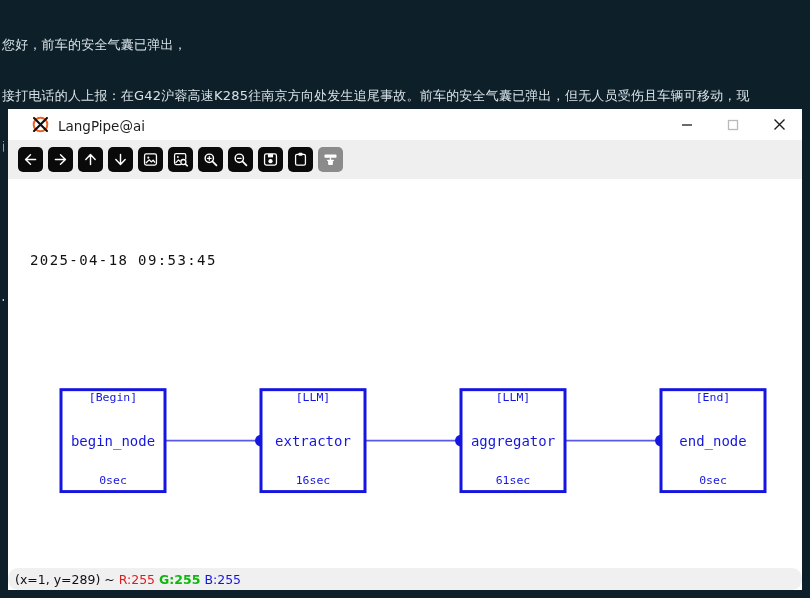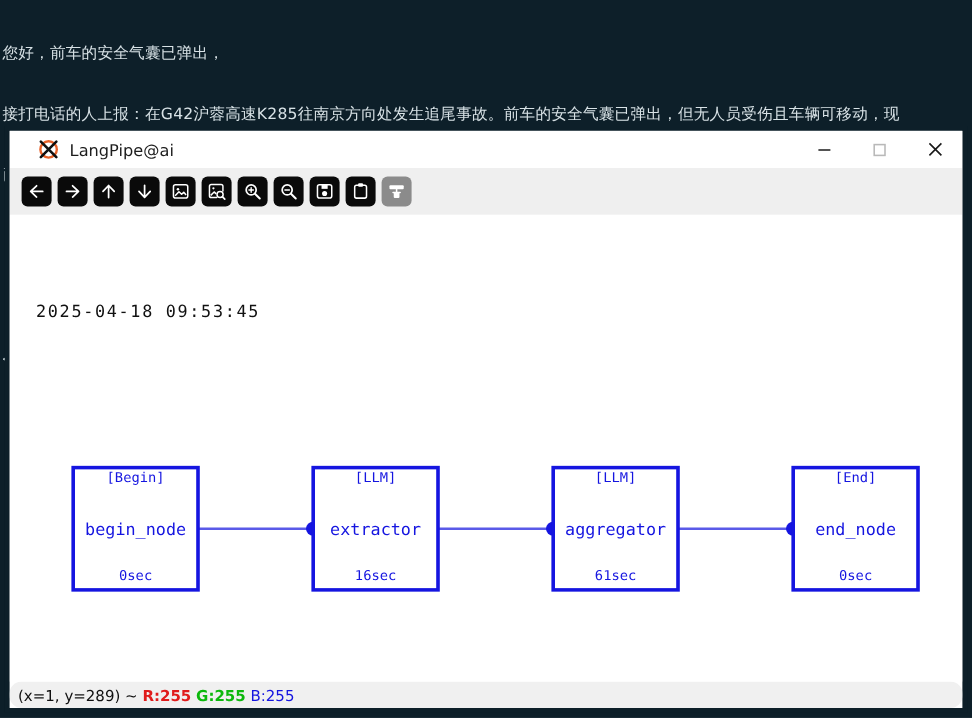--- a/index.html
+++ b/index.html
@@ -150,21 +150,21 @@
     align-items: center;
     padding-left: 7px;
     font-size: 12.5px;
     color: #101010;
     flex: 0 0 auto;
     gap: 0px;
     font-family: "DejaVu Sans", "Liberation Sans", sans-serif;
     border-radius: 10px;
   }
   .st-sep { white-space: pre; }
-  .st-r { color: #e01b1b; font-weight: bold; }
+  .st-r { color: #e01b1b; font-weight: normal; }
   .st-g { color: #0cb80c; font-weight: bold; text-align: center; }
   .st-b { color: #1515e0; font-weight: normal; }
 </style>
 </head>
 <body>
 
 <div id="terminal">
   <div class="tline cjk">您好，前车的安全气囊已弹出，</div>
   <div class="tline cjk">接打电话的人上报：在G42沪蓉高速K285往南京方向处发生追尾事故。前车的安全气囊已弹出，但无人员受伤且车辆可移动，现</div>
   <div class="tline cjk">已停靠于应急车道并设置了警示标志。后车司机下车后显得有些迷茫，但目前确认其身体状况无大碍，请相关单位前往处理。</div>

